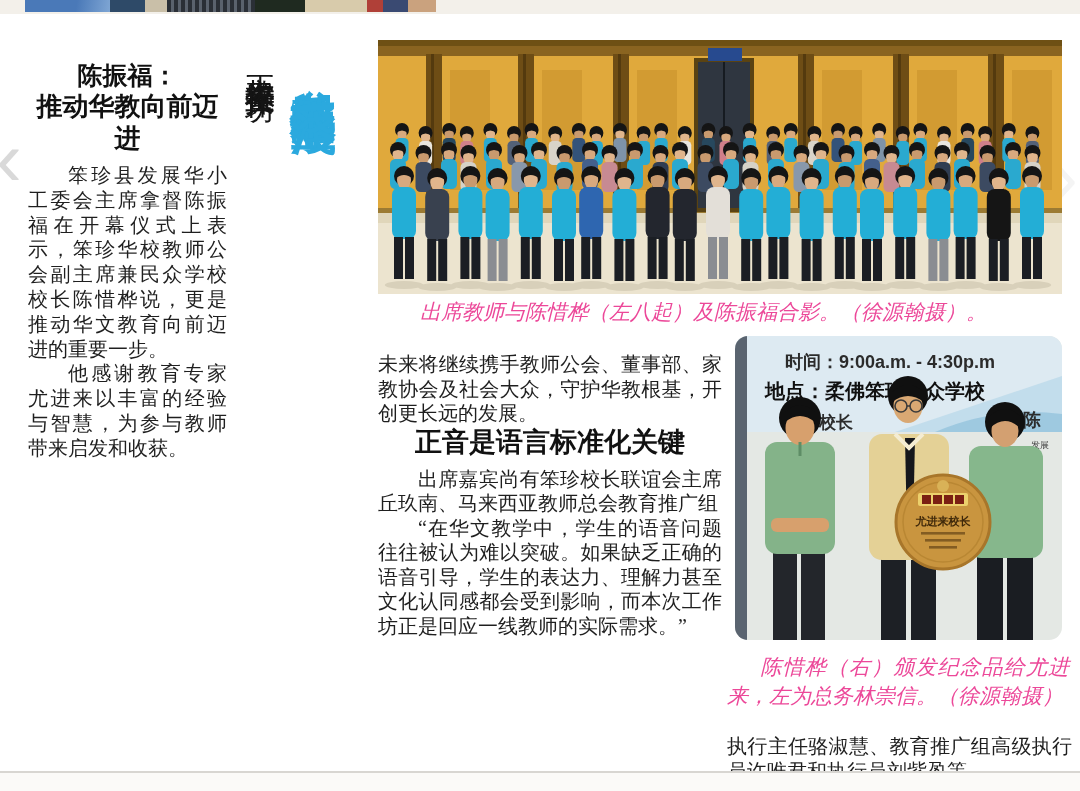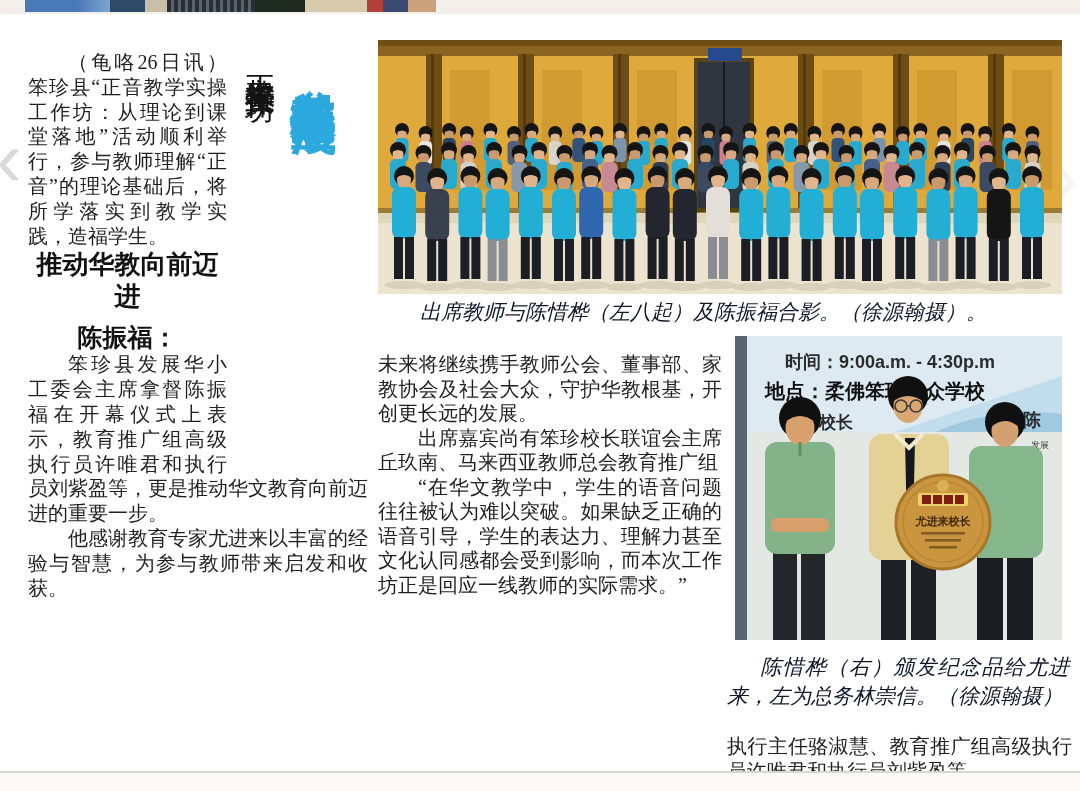--- a/index.html
+++ b/index.html
@@ -41,23 +41,23 @@
 
   .sec-head{font-family:"Liberation Sans",sans-serif;font-weight:700;text-align:center;
             text-indent:0 !important;color:#111;}
   .sec-head.l1{font-size:25px;line-height:30px;margin-top:10px;}
   .sec-head.l2{font-size:26px;line-height:32px;margin-bottom:9px;}
   .col-mid .sec-head.l2{font-size:27px;}
 
   
   .photo{position:absolute;overflow:hidden;}
   .photo-1{left:378px;top:40px;width:684px;height:254px;}
-  .photo-2{left:735px;top:336px;width:327px;height:304px;}
+  .photo-2{left:735px;top:336px;width:327px;height:304px;border-radius:13px;}
   .caption{position:absolute;font-size:21px;line-height:29px;font-style:italic;
-           color:#0f172a;word-break:break-all;}
+           color:#ec4899;word-break:break-all;}
   .caption-1{left:378px;top:298px;width:690px;text-indent:2em;}
   .caption-2{left:727px;top:653px;width:342px;text-indent:1.6em;text-align:justify;}
 
   .bottom-line{position:absolute;left:0;top:771px;width:1080px;height:2px;background:#d8d6d2;}
   .bottom-pad{position:absolute;left:0;top:773px;width:1080px;height:18px;background:#fbfaf8;}
 </style>
 </head>
 <body>
 
 <div class="top-band"></div>
@@ -76,24 +76,23 @@
 <div class="chevron chevron-left">‹</div>
 <div class="chevron chevron-right">›</div>
 
 <div class="col col-left">
   <div class="headline-float">
     <div class="headline-wrap">
       <span class="hl-main">參與教師獲益不淺</span>
       <span class="hl-sub">正音教學實操工作坊</span>
     </div>
   </div>
-  <p>（龟咯26日讯）笨珍县“正音教学实操工作坊：从理论到课堂落地”活动顺利举行，参与教师理解“正音”的理论基础后，将所学落实到教学实践，造福学生。</p>
+  <p class="sec-head l1">陈振福：</p>
   <p class="sec-head l2">推动华教向前迈进</p>
-  <p class="sec-head l1">陈振福：</p>
-  <p>笨珍县发展华小工委会主席拿督陈振福在开幕仪式上表示，教育推广组高级执行员许唯君和执行员刘紫盈等，更是推动华文教育向前迈进的重要一步。</p>
+  <p>笨珍县发展华小工委会主席拿督陈振福在开幕仪式上表示，笨珍华校教师公会副主席兼民众学校校长陈惜桦说，更是推动华文教育向前迈进的重要一步。</p>
   <p>他感谢教育专家尤进来以丰富的经验与智慧，为参与教师带来启发和收获。</p>
 
 </div>
 
 <div class="photo photo-1">
   <svg id="scene1" width="684" height="254" viewBox="0 0 684 254" xmlns="http://www.w3.org/2000/svg">
     <rect x="0" y="0" width="684" height="254" fill="#e0a93c"></rect>
     <rect x="0" y="0" width="684" height="8" fill="#6e5014"></rect>
     <rect x="0" y="6" width="684" height="10" fill="#8a6420"></rect>
     <g id="wall-fixtures">
@@ -502,20 +501,21 @@
         <rect x="642" y="147" width="24" height="52" rx="8" fill="#23aed6"></rect>
         <rect x="644" y="197" width="9" height="42" fill="#1b1e24"></rect>
         <rect x="655" y="197" width="9" height="42" fill="#1b1e24"></rect>
       </g>
   </svg>
 </div>
 <div class="caption caption-1">出席教师与陈惜桦（左八起）及陈振福合影。（徐源翰摄）。</div>
 
 <div class="col col-mid">
   <p class="noindent">未来将继续携手教师公会、董事部、家教协会及社会大众，守护华教根基，开创更长远的发展。</p>
+  <p class="sec-head l2">正音是语言标准化关键</p>
   <p>出席嘉宾尚有笨珍校长联谊会主席丘玖南、马来西亚教师总会教育推广组</p>
   <p>“在华文教学中，学生的语音问题往往被认为难以突破。如果缺乏正确的语音引导，学生的表达力、理解力甚至文化认同感都会受到影响，而本次工作坊正是回应一线教师的实际需求。”</p>
 </div>
 
 <div class="photo photo-2">
   <svg width="327" height="304" viewBox="0 0 327 304" xmlns="http://www.w3.org/2000/svg">
     <rect x="0" y="0" width="327" height="304" fill="#e4e8e4"></rect>
     <rect x="0" y="0" width="327" height="96" fill="#ddeaf2"></rect>
     <path d="M160 96 L327 40 L327 96 Z" fill="#bcd9ea" opacity="0.8"></path>
     <path d="M200 96 Q260 70 327 78 L327 96 Z" fill="#8fc0dc" opacity="0.7"></path>

